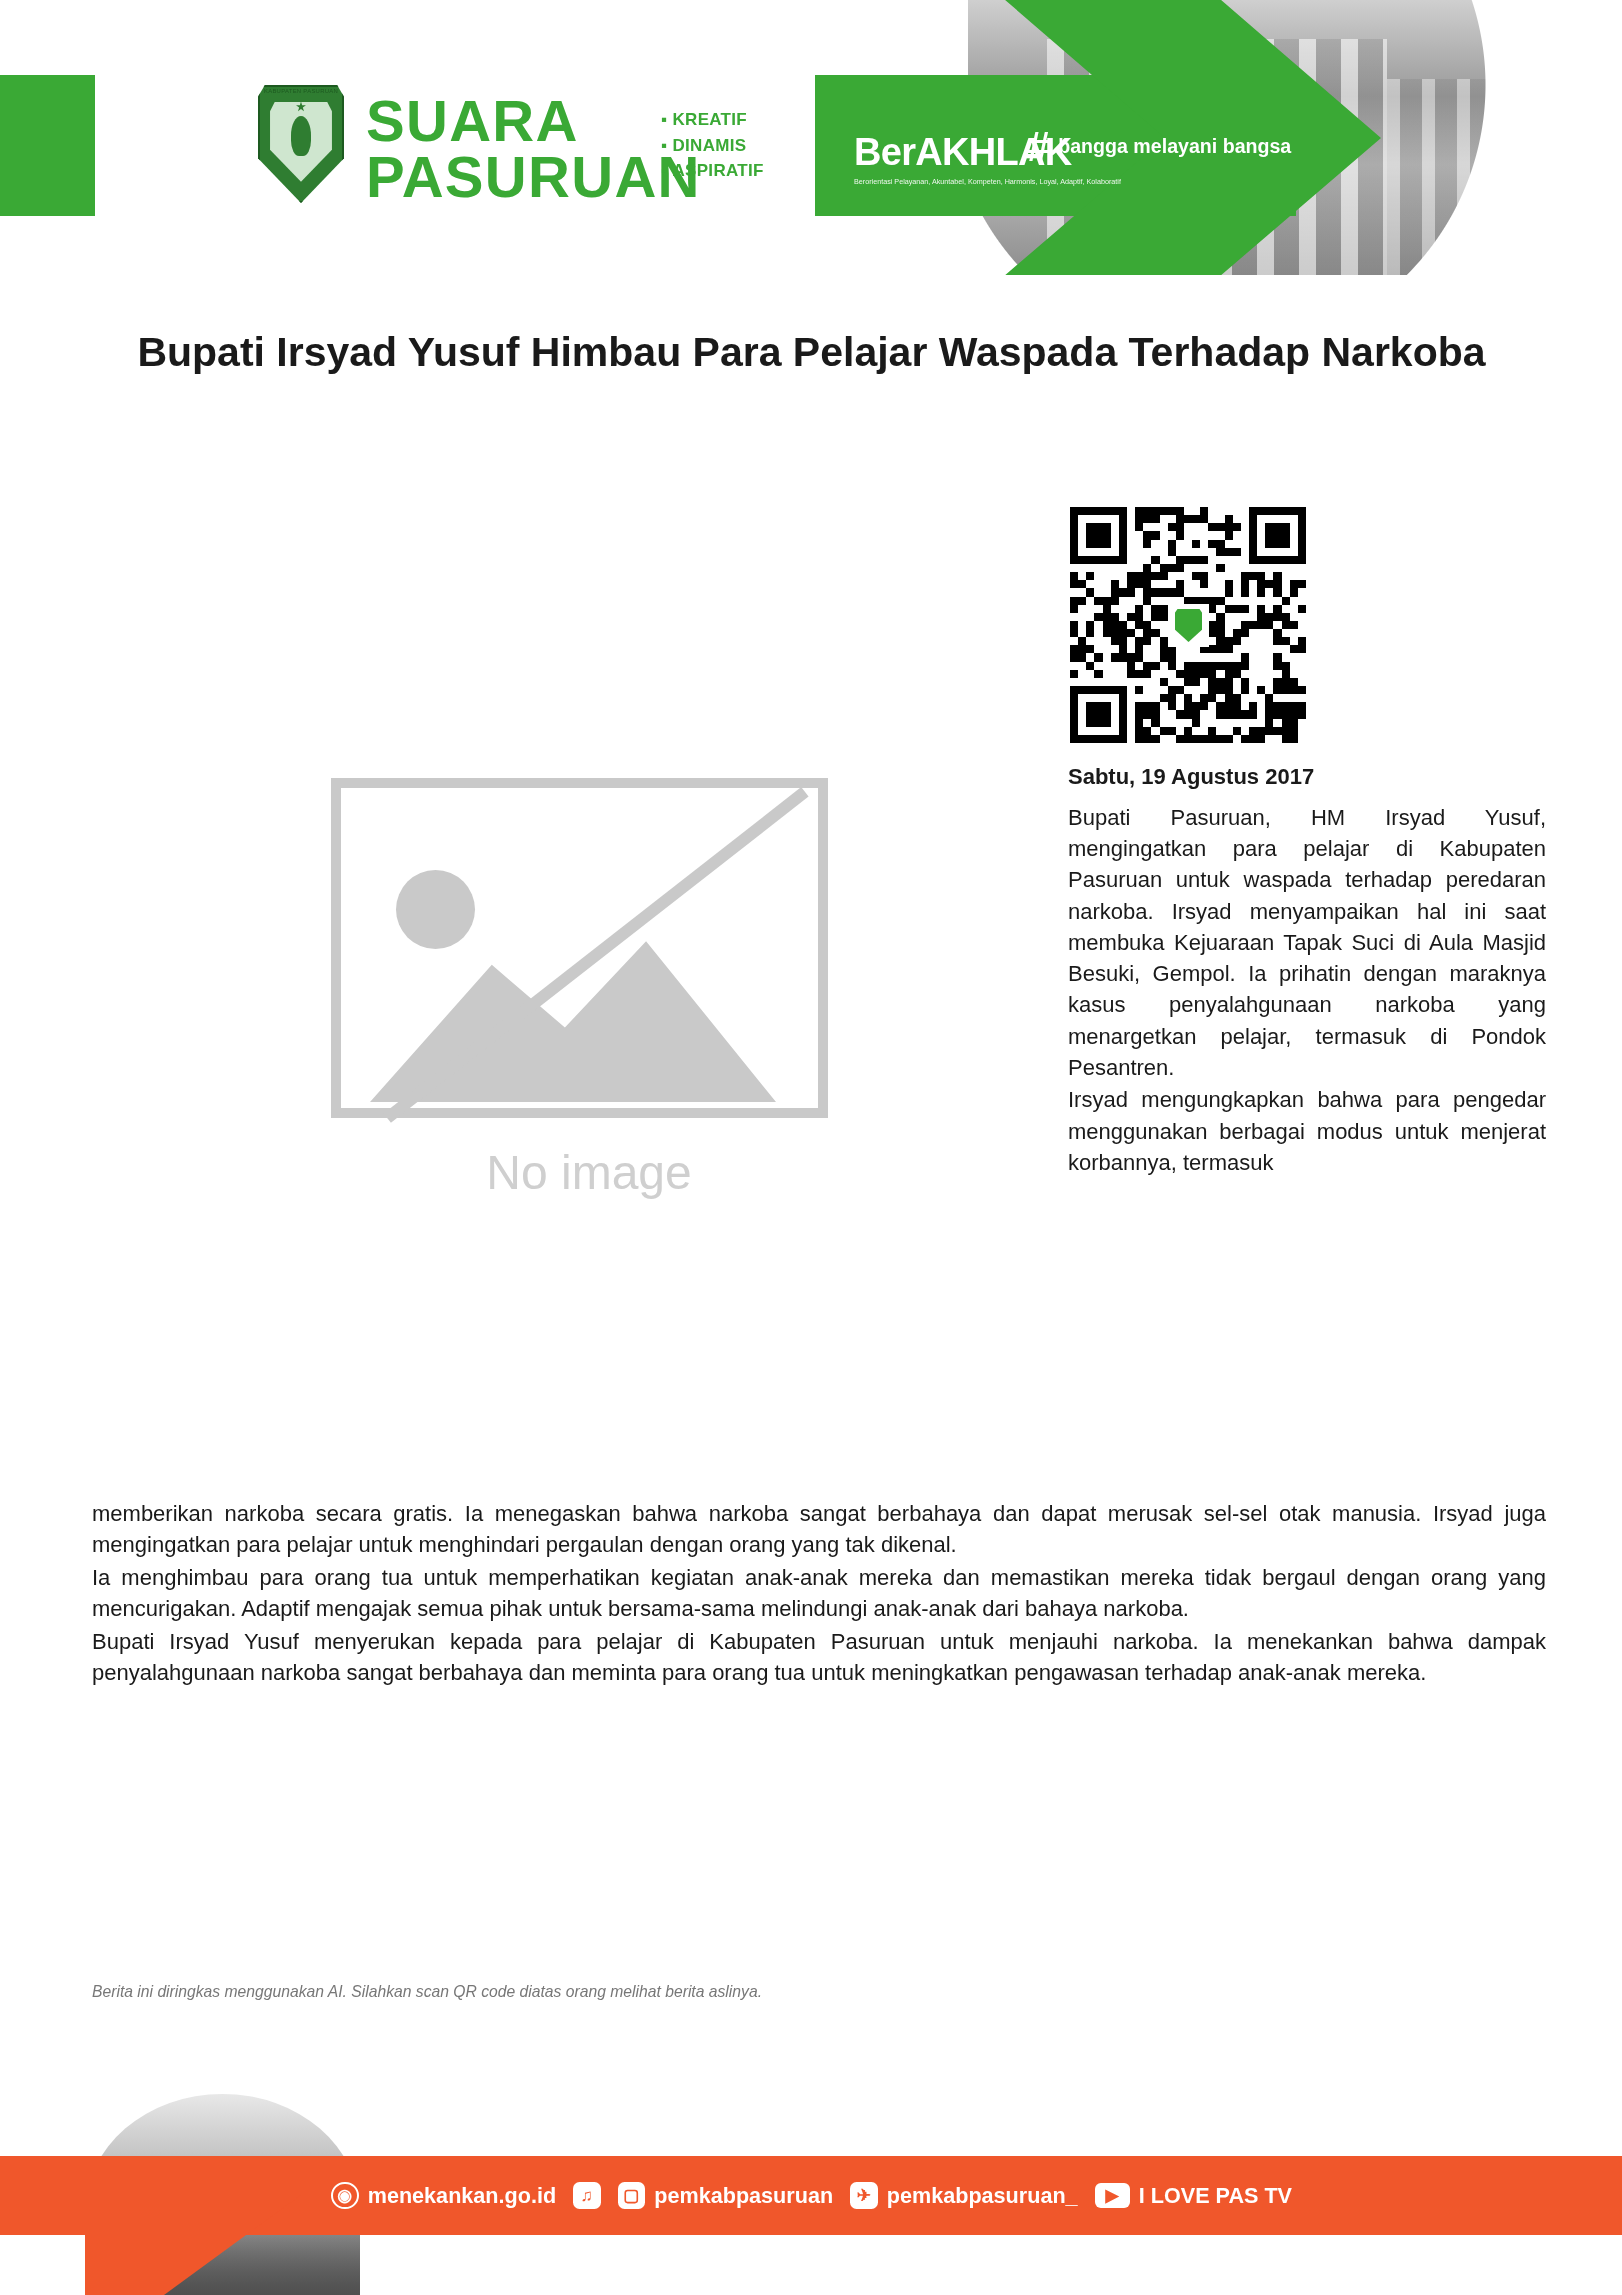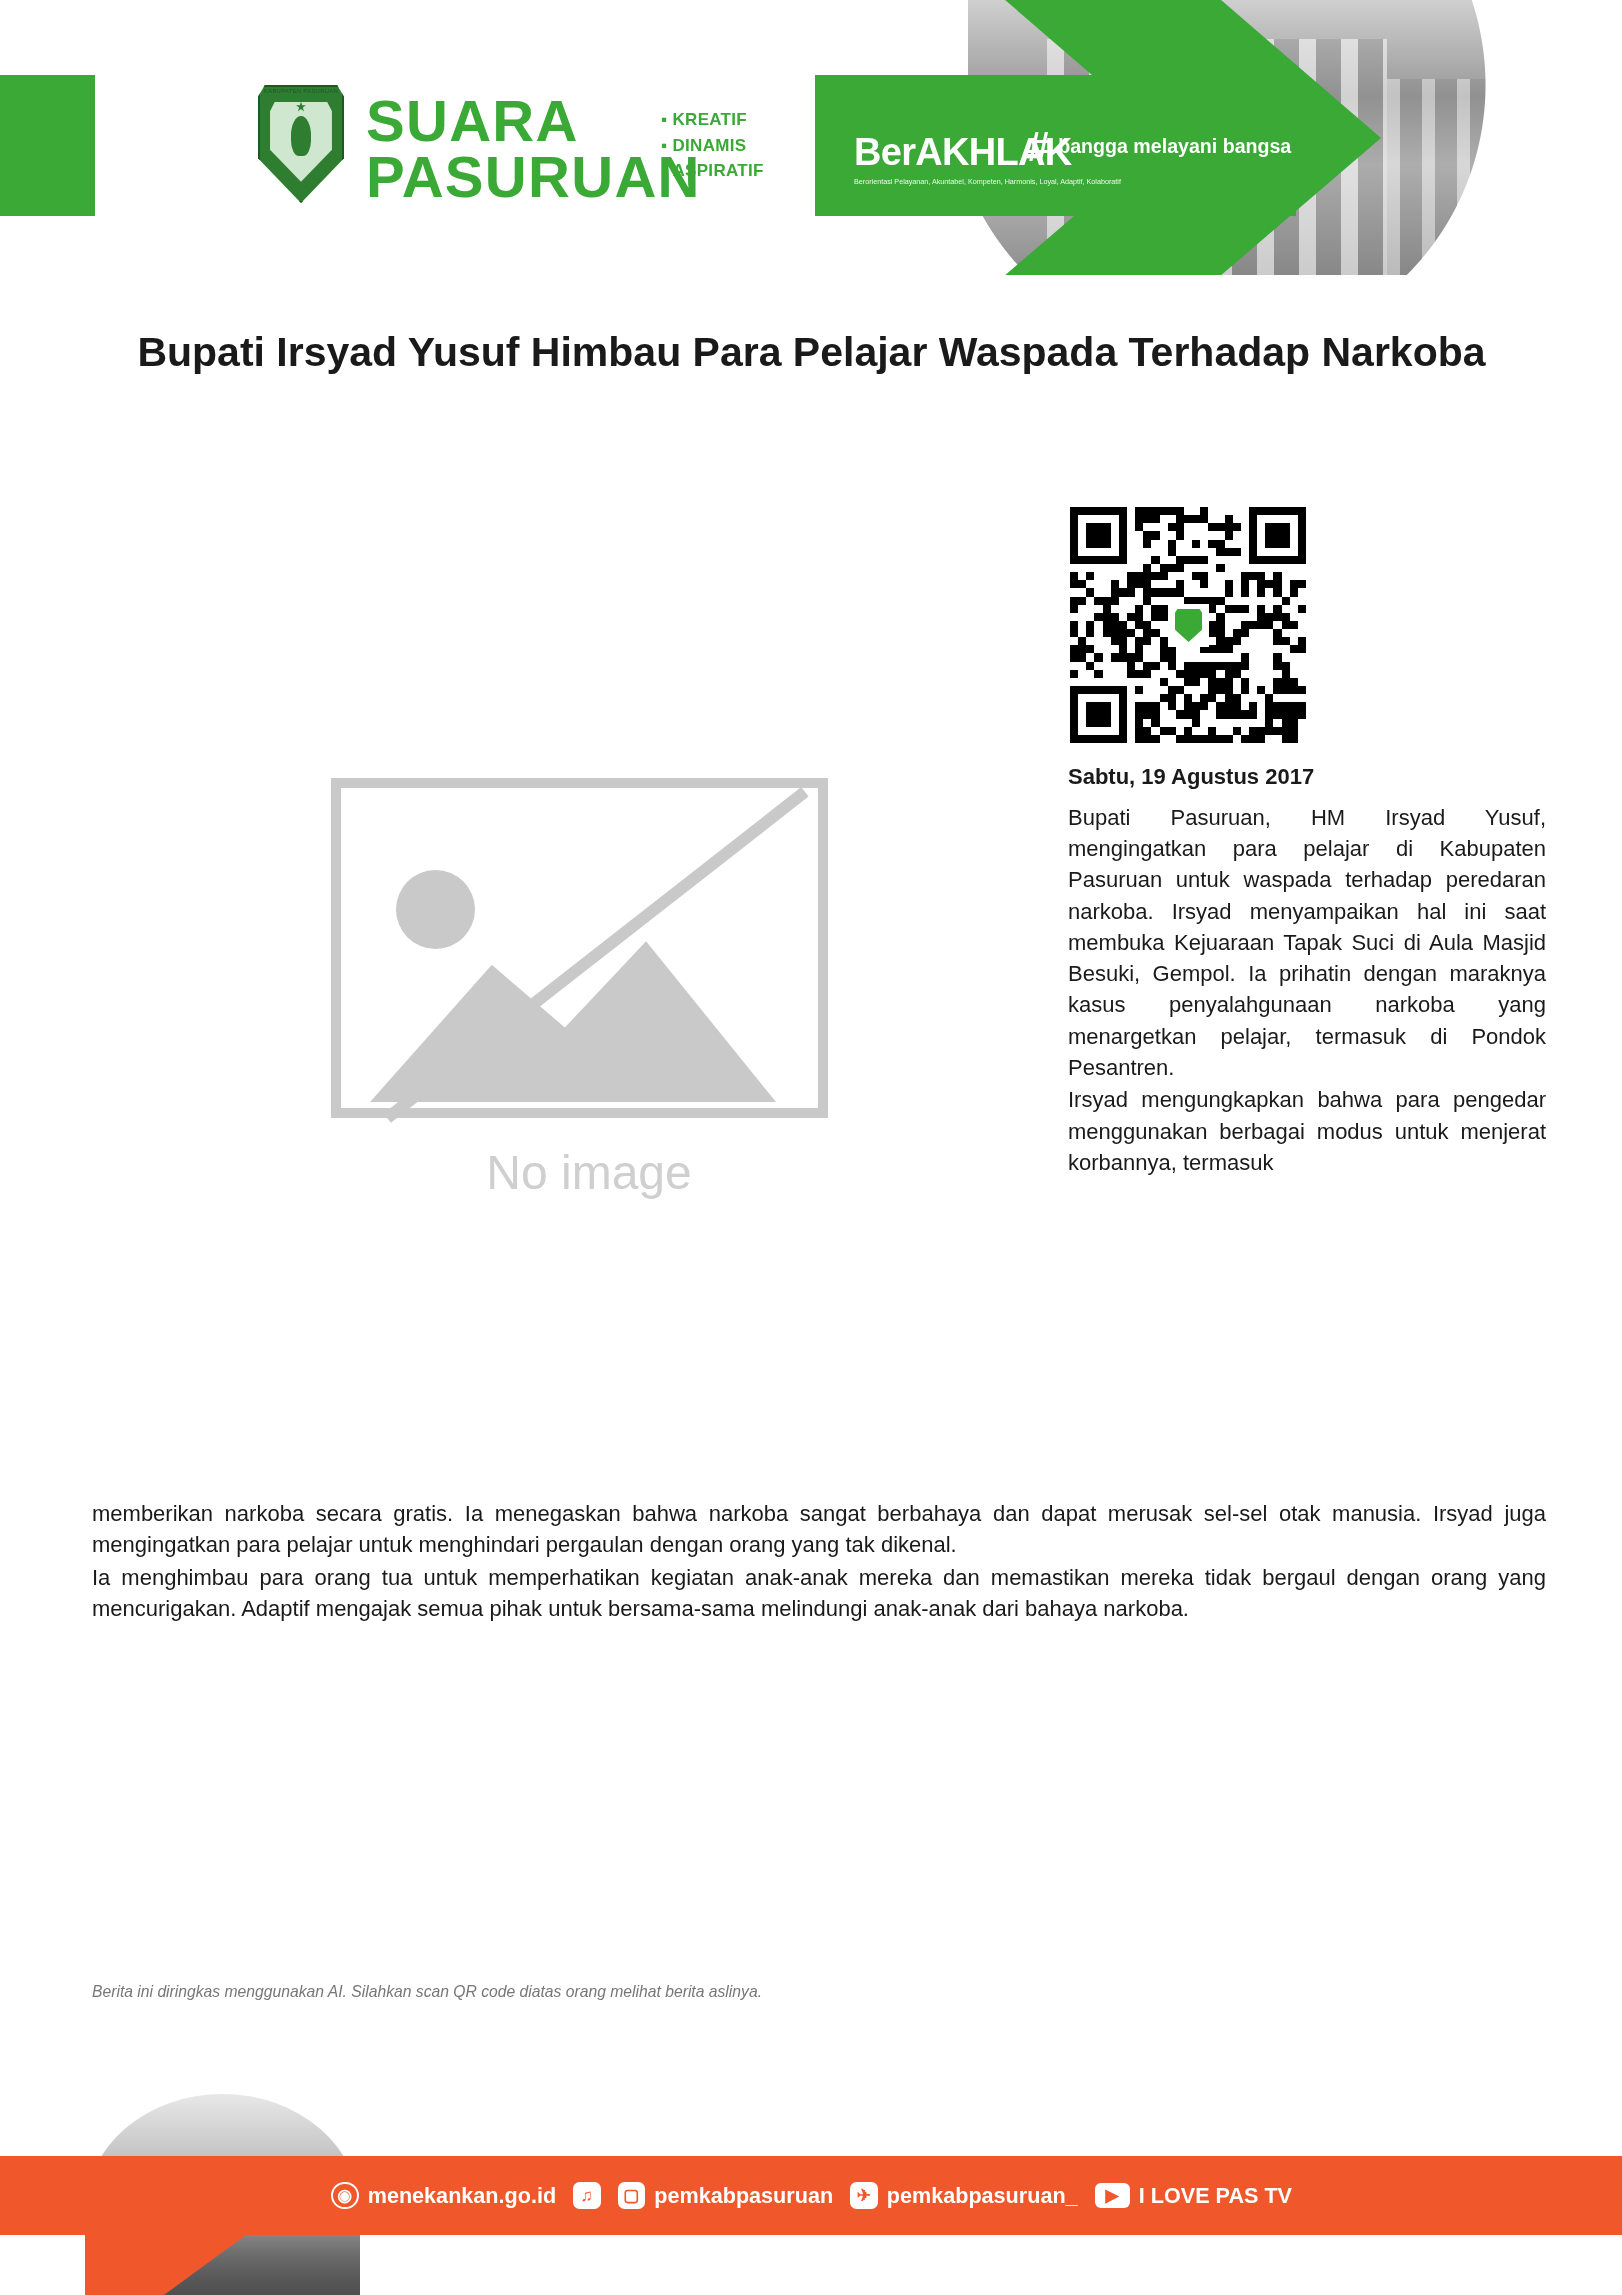--- a/index.html
+++ b/index.html
@@ -1275,20 +1275,21 @@
 
 <div class="date">Sabtu, 19 Agustus 2017</div>
 <div class="col-right">
   <p>Bupati Pasuruan, HM Irsyad Yusuf, mengingatkan para pelajar di Kabupaten Pasuruan untuk waspada terhadap peredaran narkoba. Irsyad menyampaikan hal ini saat membuka Kejuaraan Tapak Suci di Aula Masjid Besuki, Gempol. Ia prihatin dengan maraknya kasus penyalahgunaan narkoba yang menargetkan pelajar, termasuk di Pondok Pesantren.</p>
   <p>Irsyad mengungkapkan bahwa para pengedar menggunakan berbagai modus untuk menjerat korbannya, termasuk</p>
 </div>
 
 <div class="body-full">
   <p>memberikan narkoba secara gratis. Ia menegaskan bahwa narkoba sangat berbahaya dan dapat merusak sel-sel otak manusia. Irsyad juga mengingatkan para pelajar untuk menghindari pergaulan dengan orang yang tak dikenal.</p>
   <p>Ia menghimbau para orang tua untuk memperhatikan kegiatan anak-anak mereka dan memastikan mereka tidak bergaul dengan orang yang mencurigakan. Adaptif mengajak semua pihak untuk bersama-sama melindungi anak-anak dari bahaya narkoba.</p>
+  <p>Bupati Irsyad Yusuf menyerukan kepada para pelajar di Kabupaten Pasuruan untuk menjauhi narkoba. Ia menekankan bahwa dampak penyalahgunaan narkoba sangat berbahaya dan meminta para orang tua untuk meningkatkan pengawasan terhadap anak-anak mereka.</p>
 </div>
 
 <div class="disclaimer">Berita ini diringkas menggunakan AI. Silahkan scan QR code diatas orang melihat berita aslinya.</div>
 
 <div class="footer">
   <div class="footer-photo"></div>
   <div class="orange-bar"></div>
   <div class="orange-notch"></div>
   <div class="footer-items">
     <div class="fi">

